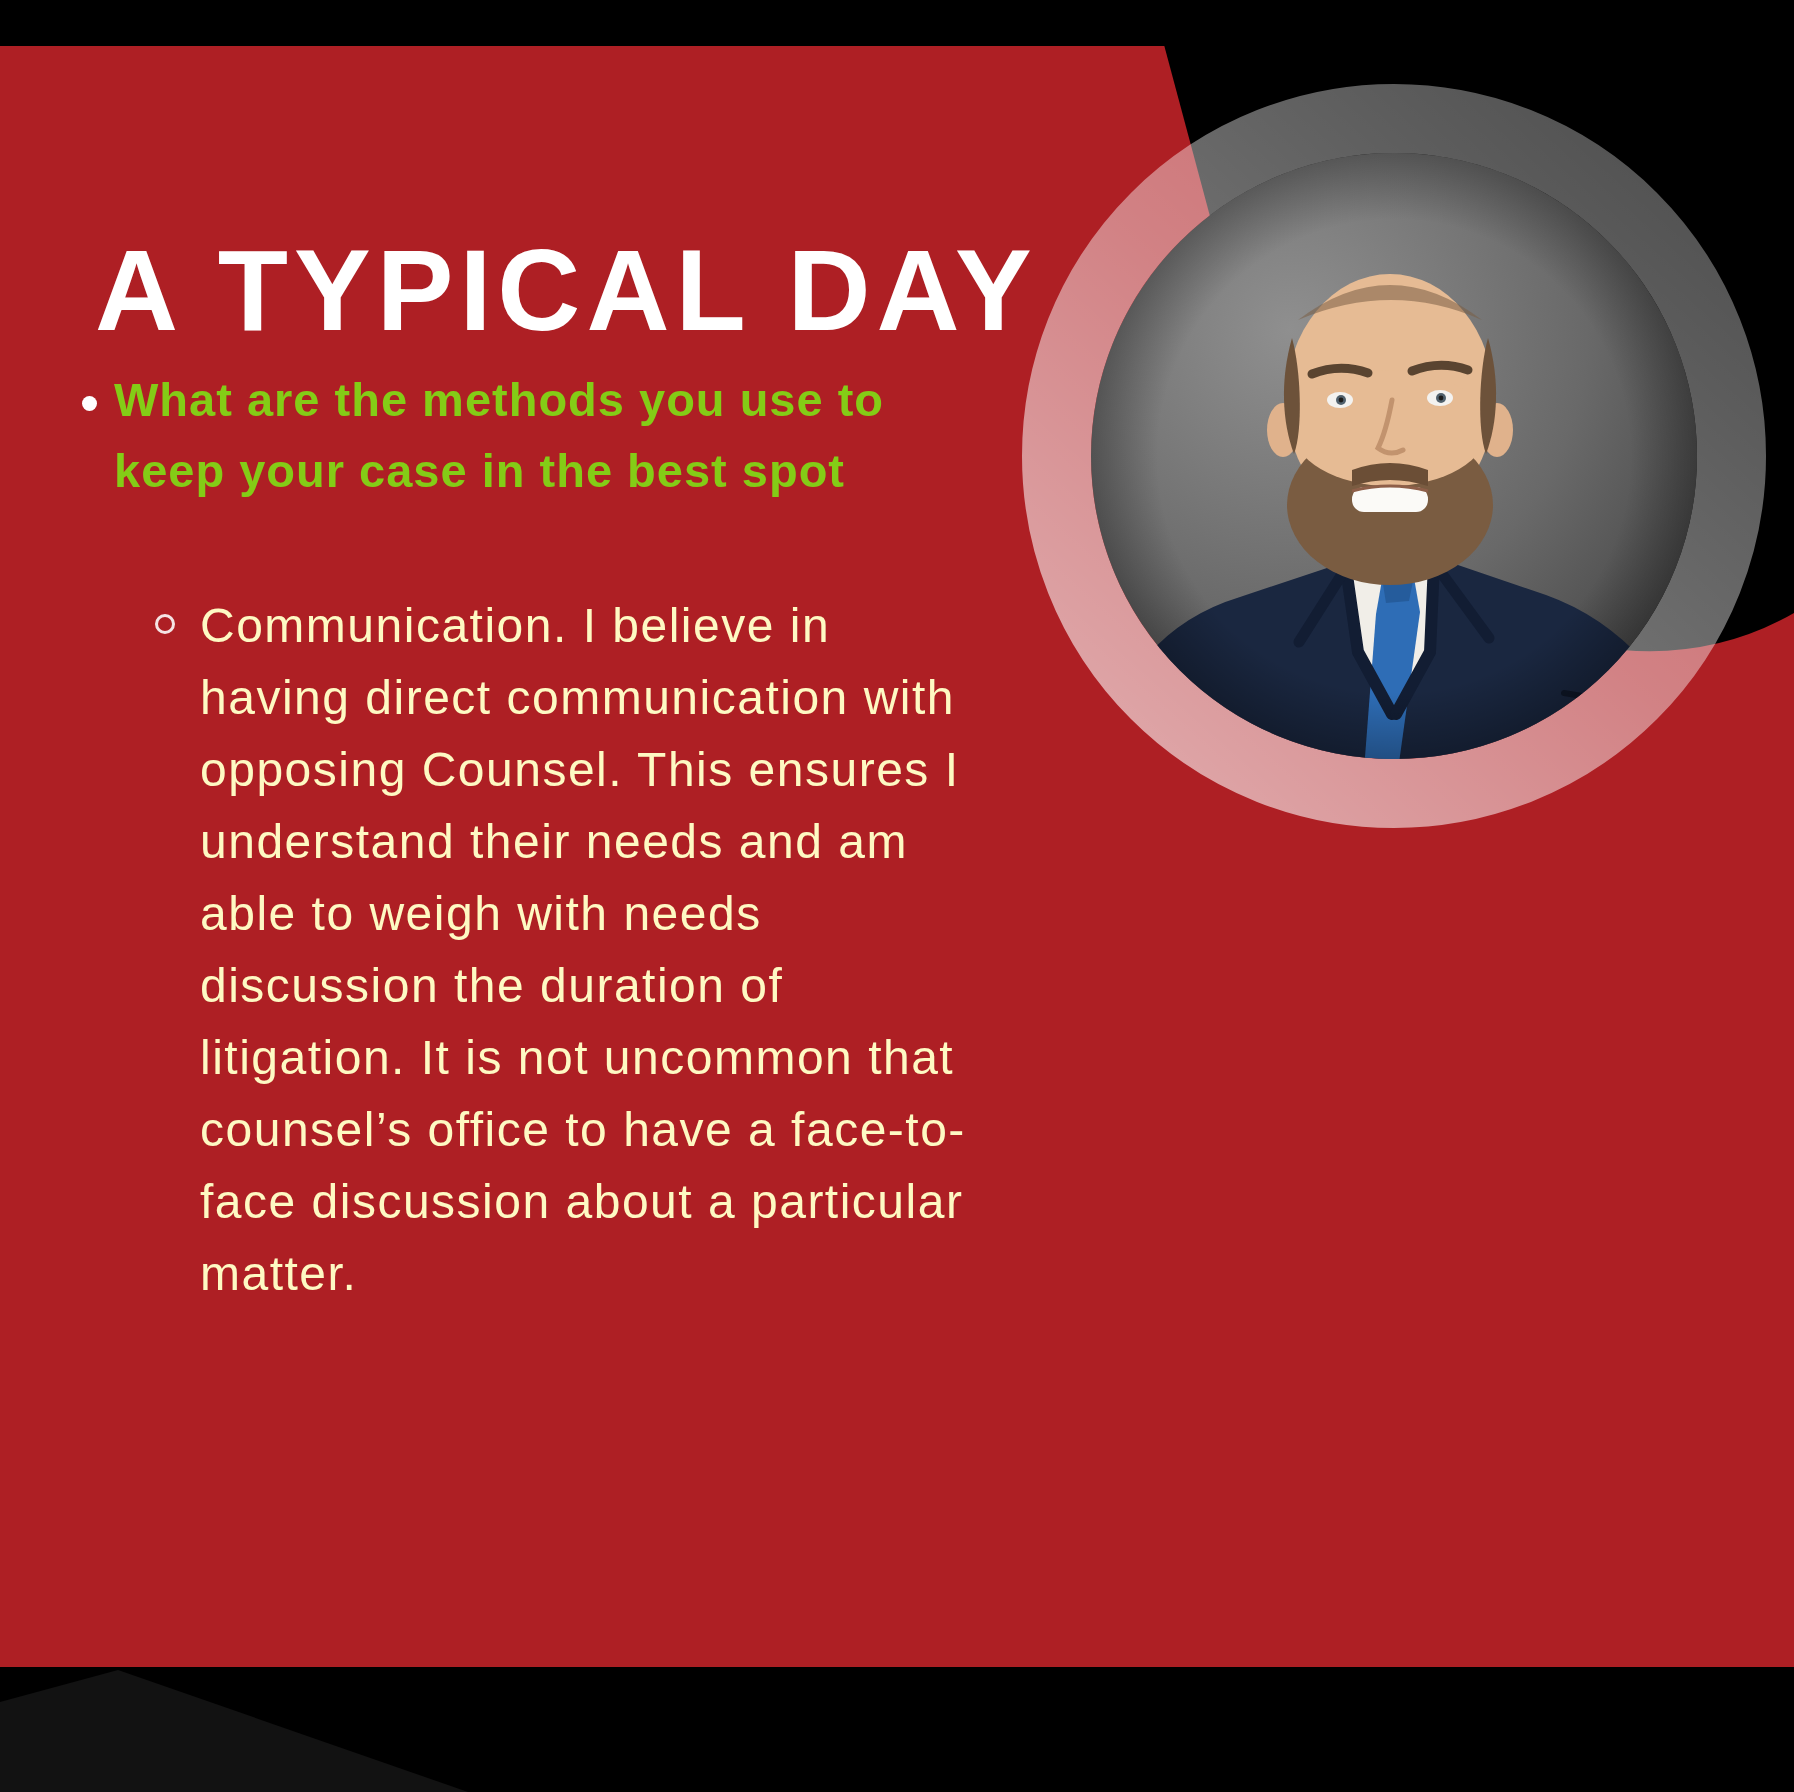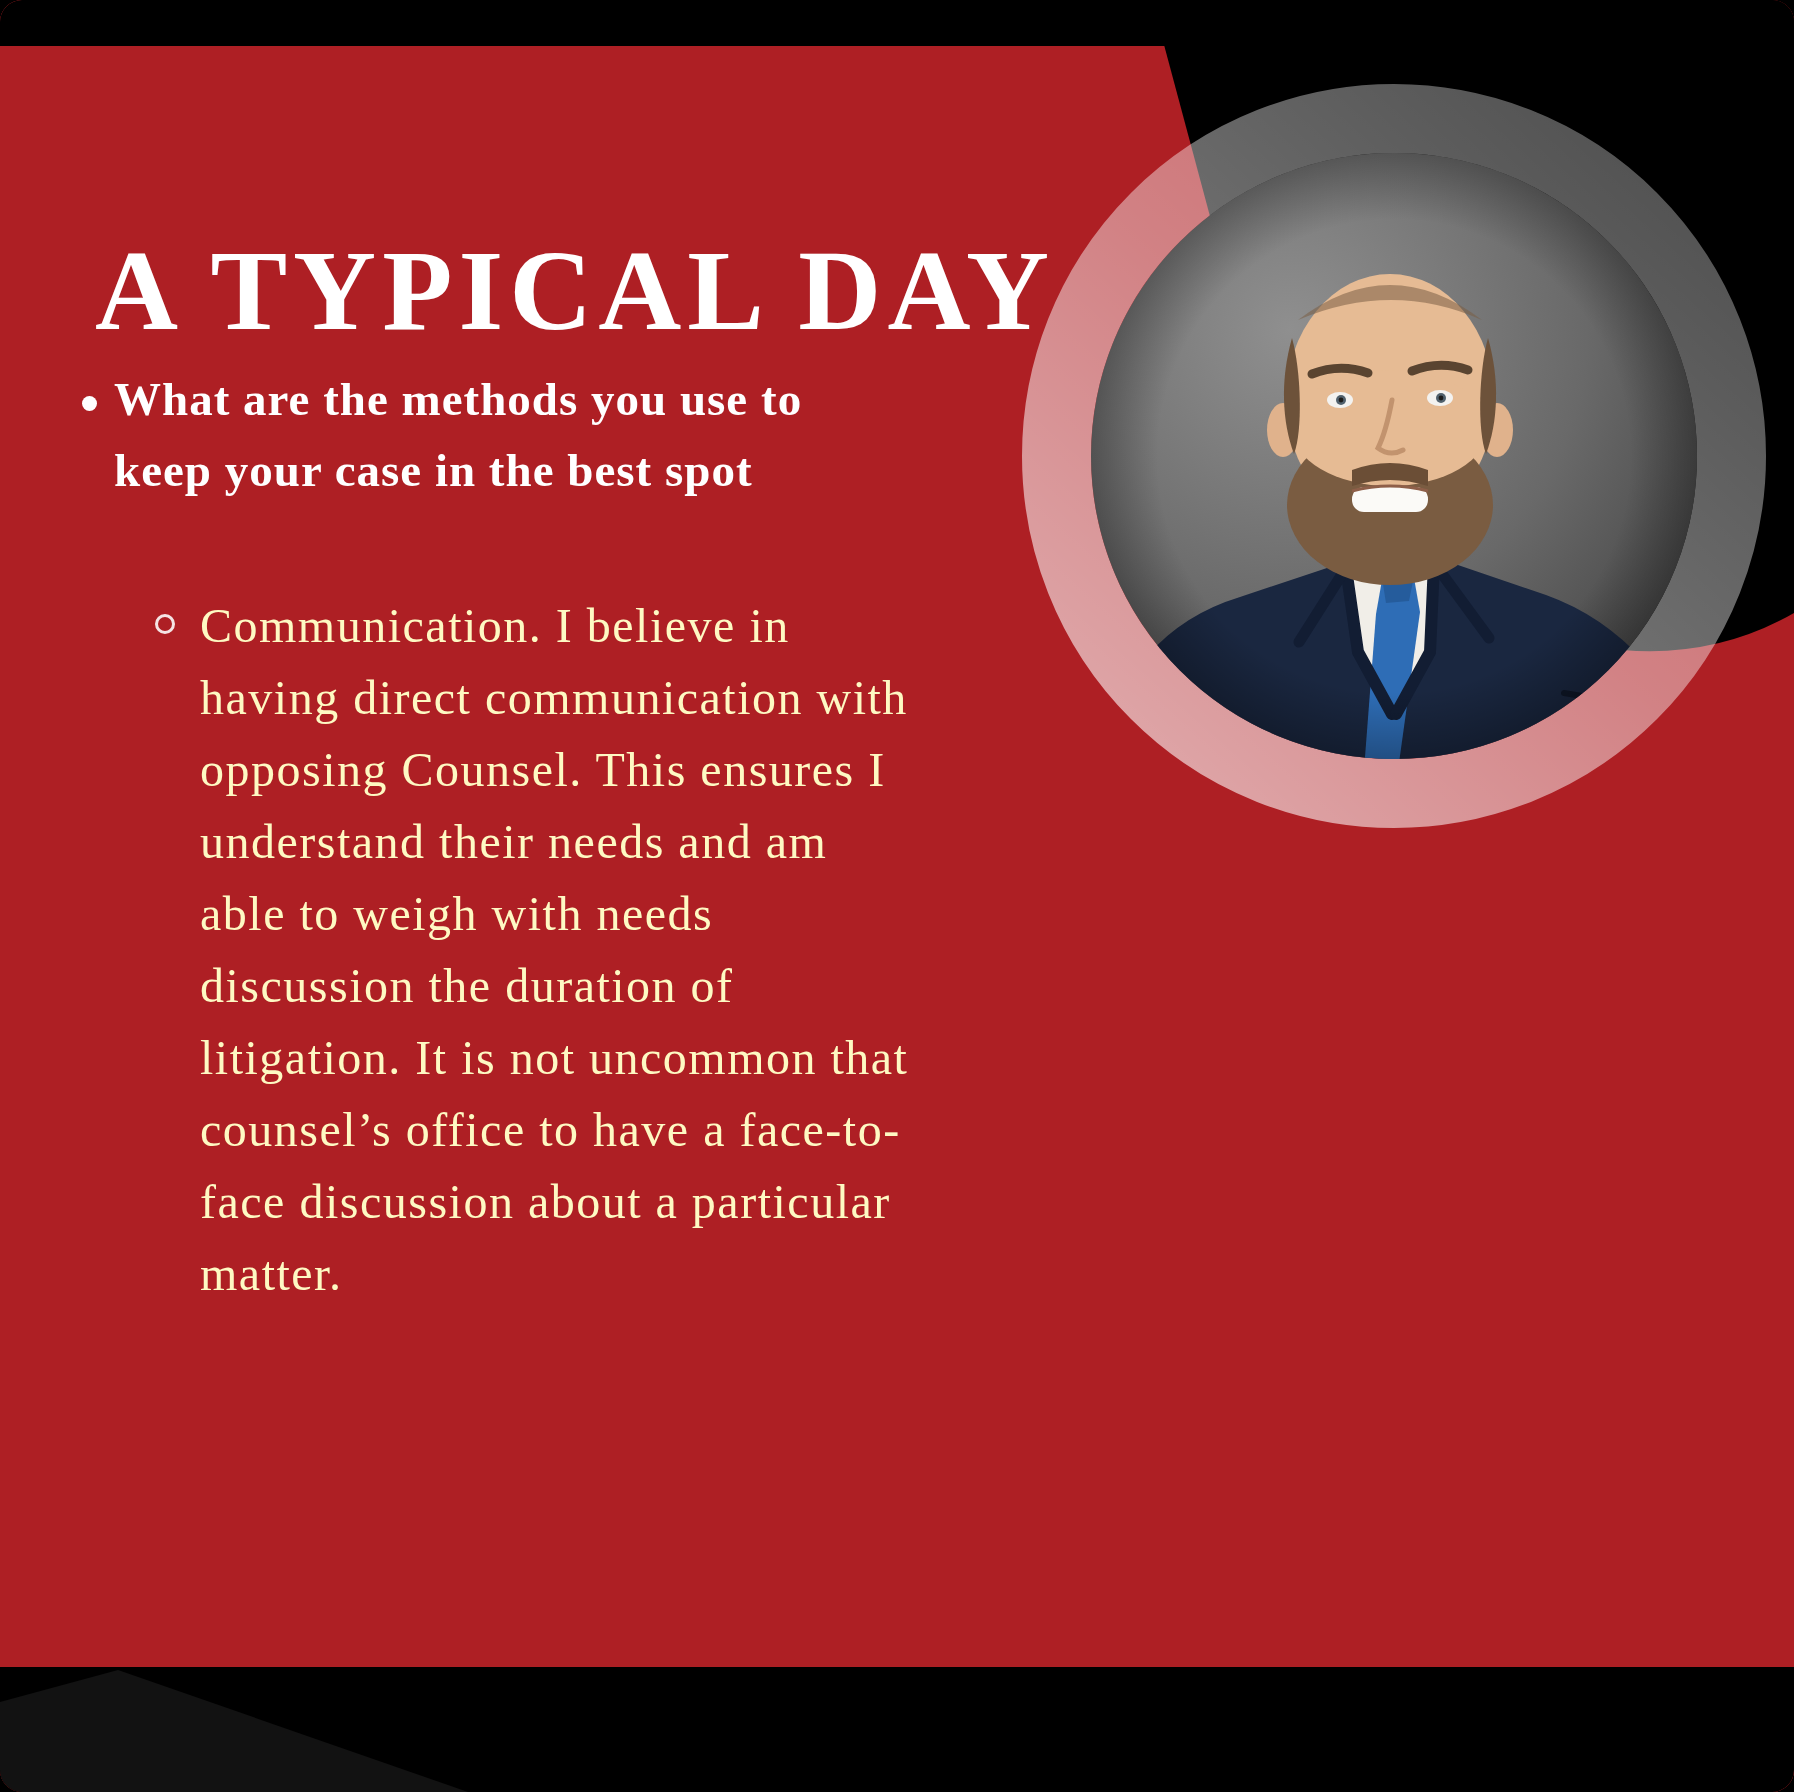--- a/index.html
+++ b/index.html
@@ -1,32 +1,31 @@
 <!DOCTYPE html>
 <html><head>
 <meta charset="utf-8">
 <style>
   html,body{margin:0;padding:0;background:#000;}
   body{width:1794px;height:1792px;overflow:hidden;}
   .canvas{
     position:relative;width:1794px;height:1792px;
     background:#AE1F24;overflow:hidden;
-    font-family:Liberation Serif, serif;
-    border-radius:22px;
+    font-family:Liberation Sans, sans-serif;
   }
   .bg-svg{position:absolute;left:0;top:0;z-index:0;display:block;}
   .page-title{
     position:absolute;left:95px;top:156px;z-index:2;
     font-size:115px;font-weight:800;letter-spacing:6px;
     color:#FFFFFF;white-space:nowrap;line-height:1;
   }
   .question-block{
     position:absolute;left:114px;top:364px;width:860px;z-index:2;
     font-size:47px;font-weight:700;letter-spacing:1px;
-    color:#ffffff;line-height:71px;
+    color:#84cc16;line-height:71px;
   }
   .question-bullet{
     position:absolute;left:82px;top:396px;z-index:2;
     width:15px;height:15px;border-radius:50%;background:#FFFFFF;
   }
   .answer-block{
     position:absolute;left:200px;top:590px;width:920px;z-index:2;
     font-size:48px;font-weight:400;letter-spacing:1.5px;
     color:#fef9c3;line-height:72px;
   }

